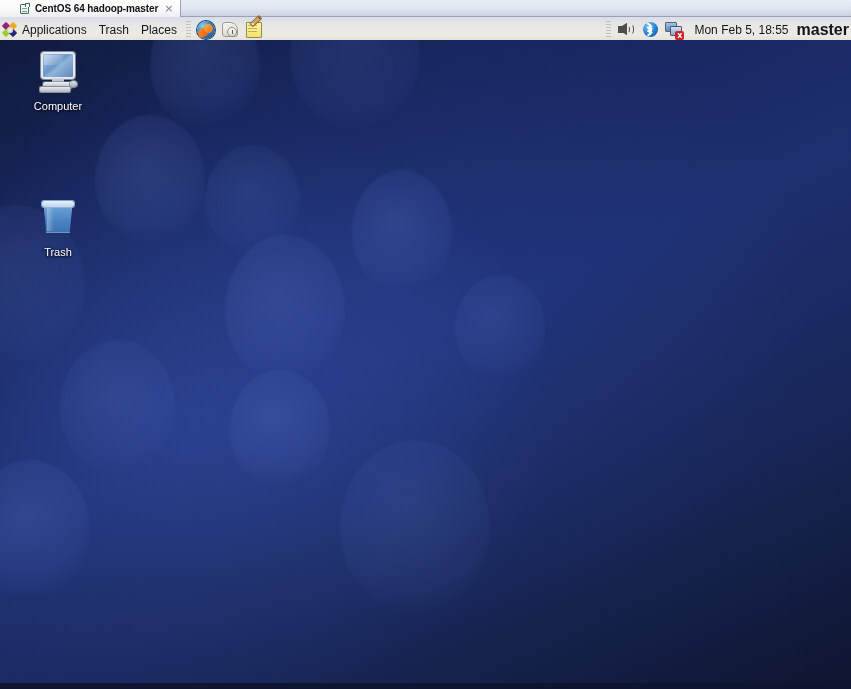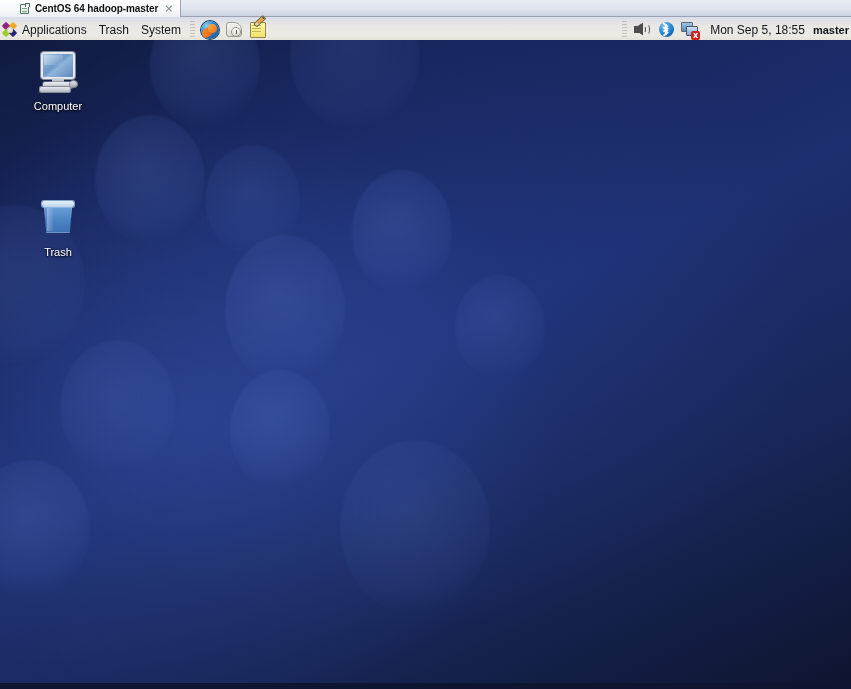--- a/index.html
+++ b/index.html
@@ -182,21 +182,21 @@
     border:1px solid #4d5460; border-radius:1px;
     background:linear-gradient(to bottom,#cfe2f5,#7fa8d6);
   }
   .nm-x{
     position:absolute; left:11px; top:11px; width:9px; height:9px; border-radius:2px;
     background:#cf2222; color:#fff; font-size:8px; line-height:9px; text-align:center;
     font-family:"DejaVu Sans", sans-serif; font-weight:bold;
   }
 
   #clock{ font-size:12px; color:#12161c; padding:0 8px; white-space:nowrap; }
-  #user-menu{ font-size:11px; color:#12161c; font-weight:bold; white-space:nowrap; padding-right:2px; }
+  #user-menu{ font-size:16px; color:#12161c; font-weight:bold; white-space:nowrap; padding-right:2px; }
 
   
   #desktop{
     position:absolute; left:0; top:40px; width:851px; height:643px;
     overflow:hidden;
     background:
       radial-gradient(ellipse 520px 420px at 22% 58%, rgba(64,96,190,.34) 0%, rgba(64,96,190,0) 72%),
       radial-gradient(ellipse 600px 480px at 46% 40%, rgba(50,80,175,.26) 0%, rgba(50,80,175,0) 70%),
       linear-gradient(155deg,#111b40 0%,#16245a 22%,#1d2f70 48%,#182657 74%,#0e152f 100%);
   }
@@ -320,21 +320,21 @@
           <i class="c"></i>
       </span>
       <span>Applications</span>
     </div>
 
     <div class="menu-item">
       <span>Trash</span>
     </div>
 
     <div class="menu-item">
-      <span>System</span>
+      <span>Places</span>
     </div>
 
     <div class="handle"></div>
 
     <div class="launcher">
       <span class="ff-globe"></span>
       <span class="ff-tail"></span>
       <span class="ff-head"></span>
     </div>
 
@@ -370,21 +370,21 @@
           <span class="b"></span>
       </span>
     </div>
 
     <div class="tray-icon">
       <span class="nm-back"></span>
       <span class="nm-front"></span>
       <span class="nm-x">x</span>
     </div>
 
-    <div id="clock">Mon Sep  5, 18:55</div>
+    <div id="clock">Mon Feb  5, 18:55</div>
 
     <div id="user-menu">master</div>
 
   </div>
 </div>
 
 <div id="desktop">
 
   <div class="bokeh" style="left:150px; top:-40px; width:110px; height:130px;"></div>
   <div class="bokeh b2" style="left:290px; top:-60px; width:130px; height:150px;"></div>

